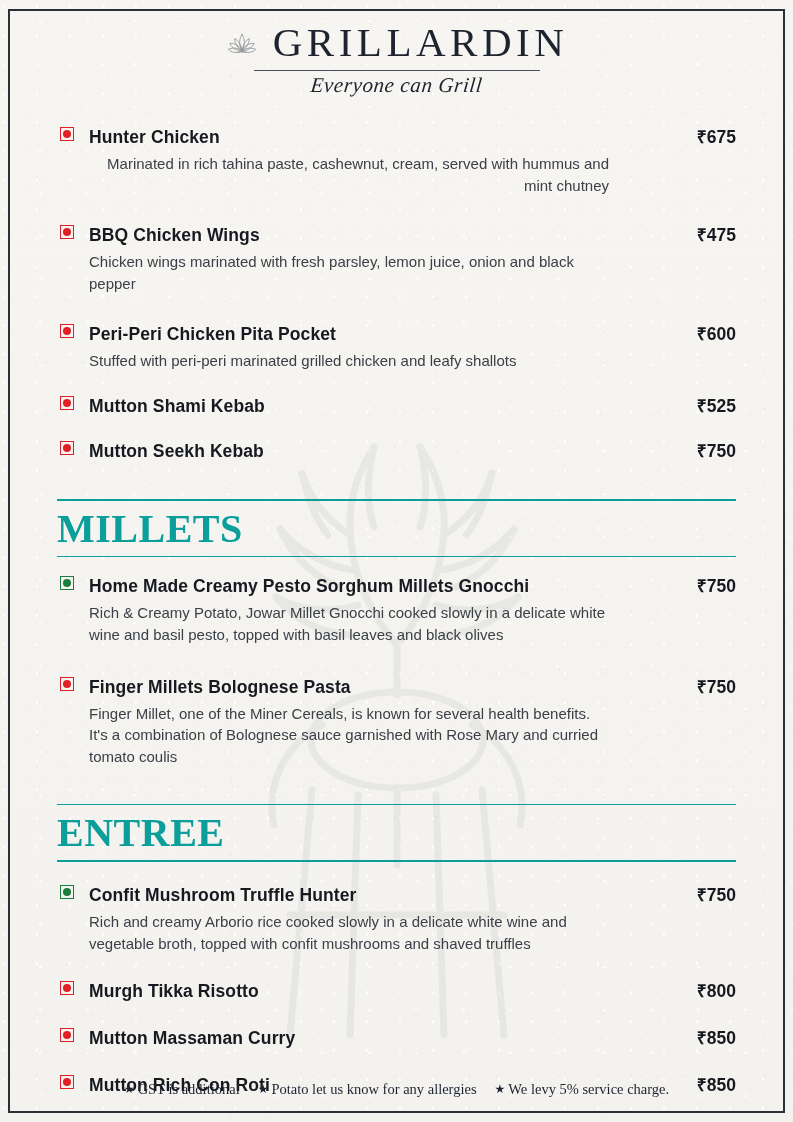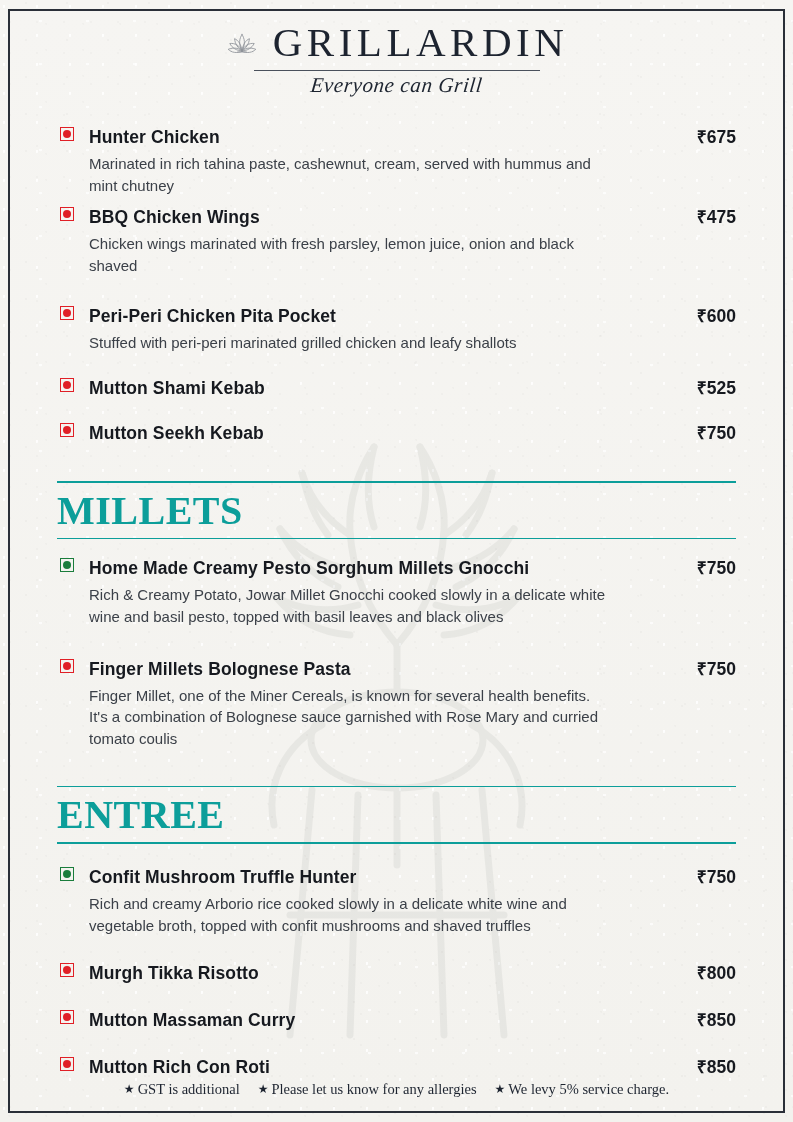--- a/index.html
+++ b/index.html
@@ -265,35 +265,35 @@
           </g>
         </svg>
       </span>
       <span class="brand-name">GRILLARDIN</span>
     </div>
     <div class="brand-rule"></div>
     <div class="tagline">Everyone can Grill</div>
   </div>
 
   <div class="menu" id="menu-root">
-      <div class="item" style="margin-bottom: 8px;">
+      <div class="item" style="margin-bottom: 26px; text-align: right;">
         <span class="diet-mark"></span>
         <div class="item-head">
           <div class="item-name">Hunter Chicken</div>
           <div class="item-price">₹675</div>
         </div>
         <div class="item-desc">Marinated in rich tahina paste, cashewnut, cream, served with hummus and mint chutney</div>
       </div>
       <div class="item" style="margin-bottom: 26px;">
         <span class="diet-mark"></span>
         <div class="item-head">
           <div class="item-name">BBQ Chicken Wings</div>
           <div class="item-price">₹475</div>
         </div>
-        <div class="item-desc">Chicken wings marinated with fresh parsley, lemon juice, onion and black shaved</div>
+        <div class="item-desc">Chicken wings marinated with fresh parsley, lemon juice, onion and black pepper</div>
       </div>
       <div class="item" style="margin-bottom: 22px;">
         <span class="diet-mark"></span>
         <div class="item-head">
           <div class="item-name">Peri-Peri Chicken Pita Pocket</div>
           <div class="item-price">₹600</div>
         </div>
         <div class="item-desc">Stuffed with peri-peri marinated grilled chicken and leafy shallots</div>
       </div>
       <div class="item" style="margin-bottom: 20px;">
@@ -360,15 +360,15 @@
       </div>
       <div class="item" style="margin-bottom: 0px;">
         <span class="diet-mark"></span>
         <div class="item-head">
           <div class="item-name">Mutton Rich Con Roti</div>
           <div class="item-price">₹850</div>
         </div>
       </div>
     </div>
 
-  <div class="footer" id="footer-root"><span class="footer-note"><span class="footer-star">★</span><span>GST is additional</span></span><span class="footer-note"><span class="footer-star">★</span><span>Please let us know for any allergies</span></span><span class="footer-note"><span class="footer-star">★</span><span>We levy 5% service charge.</span></span></div>
+  <div class="footer" id="footer-root"><span class="footer-note"><span class="footer-star">★</span><span>GST is additional</span></span><span class="footer-note"><span class="footer-star">★</span><span>Potato let us know for any allergies</span></span><span class="footer-note"><span class="footer-star">★</span><span>We levy 5% service charge.</span></span></div>
 
 </div>
 
 </body></html>

